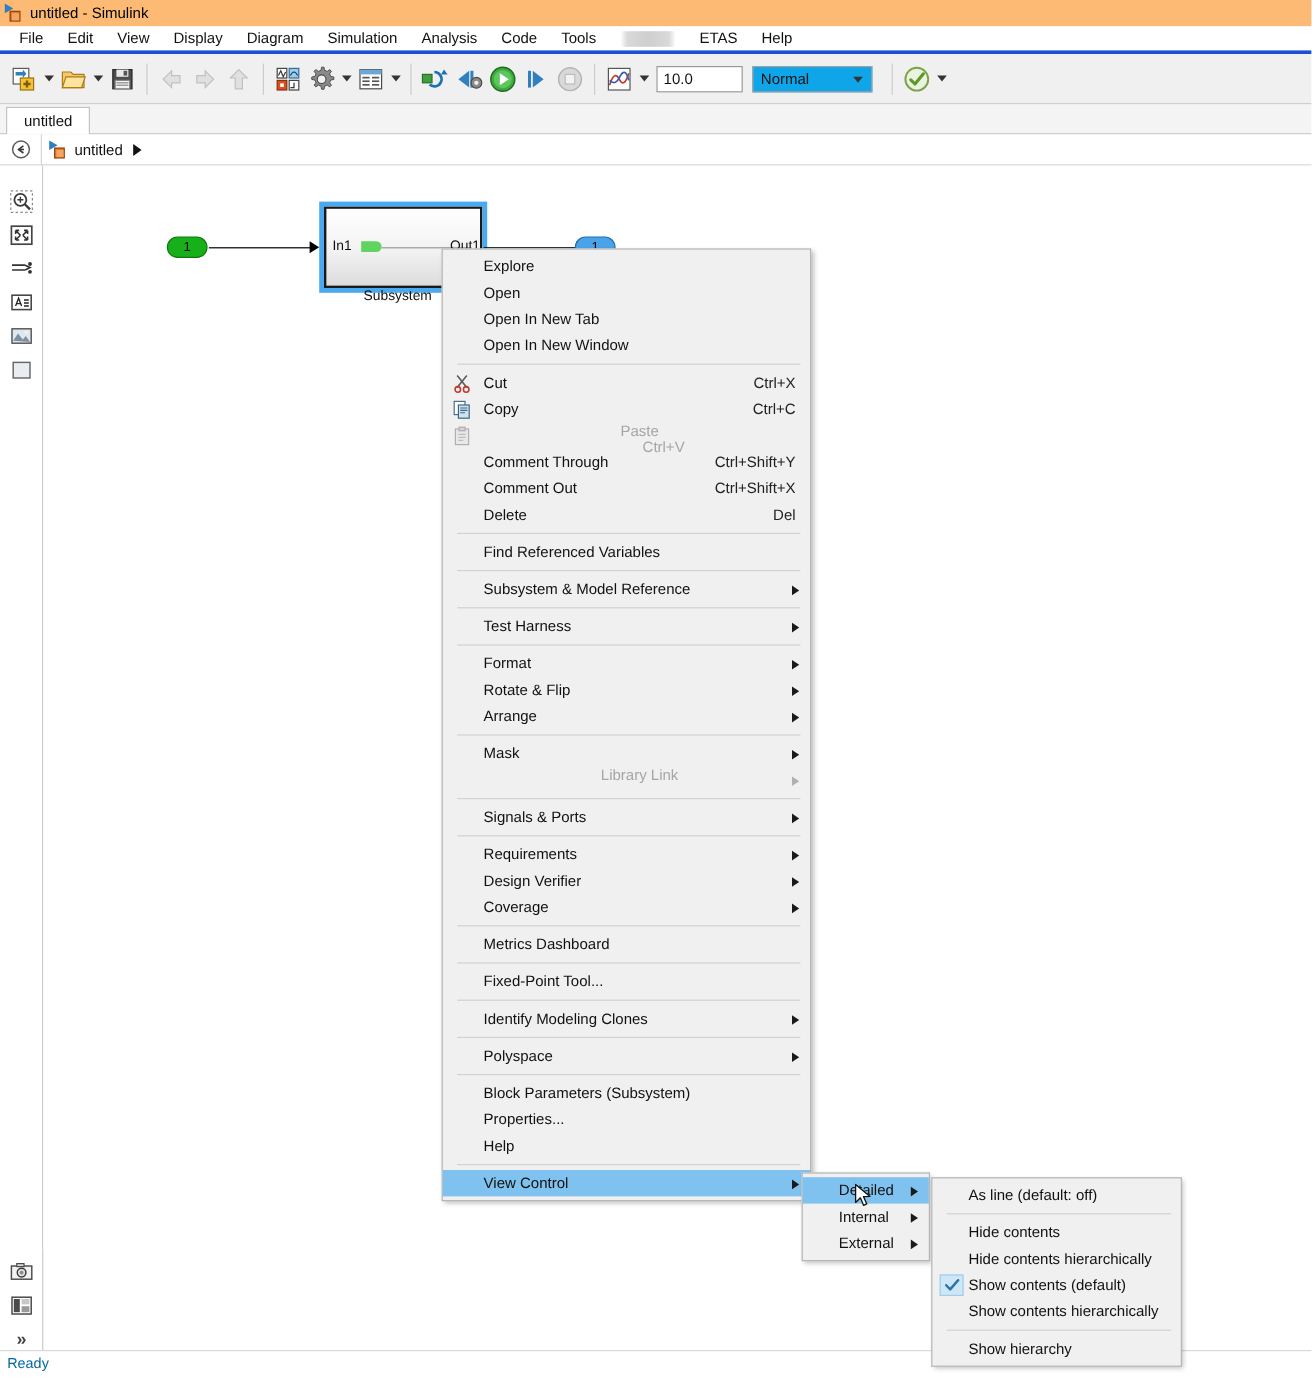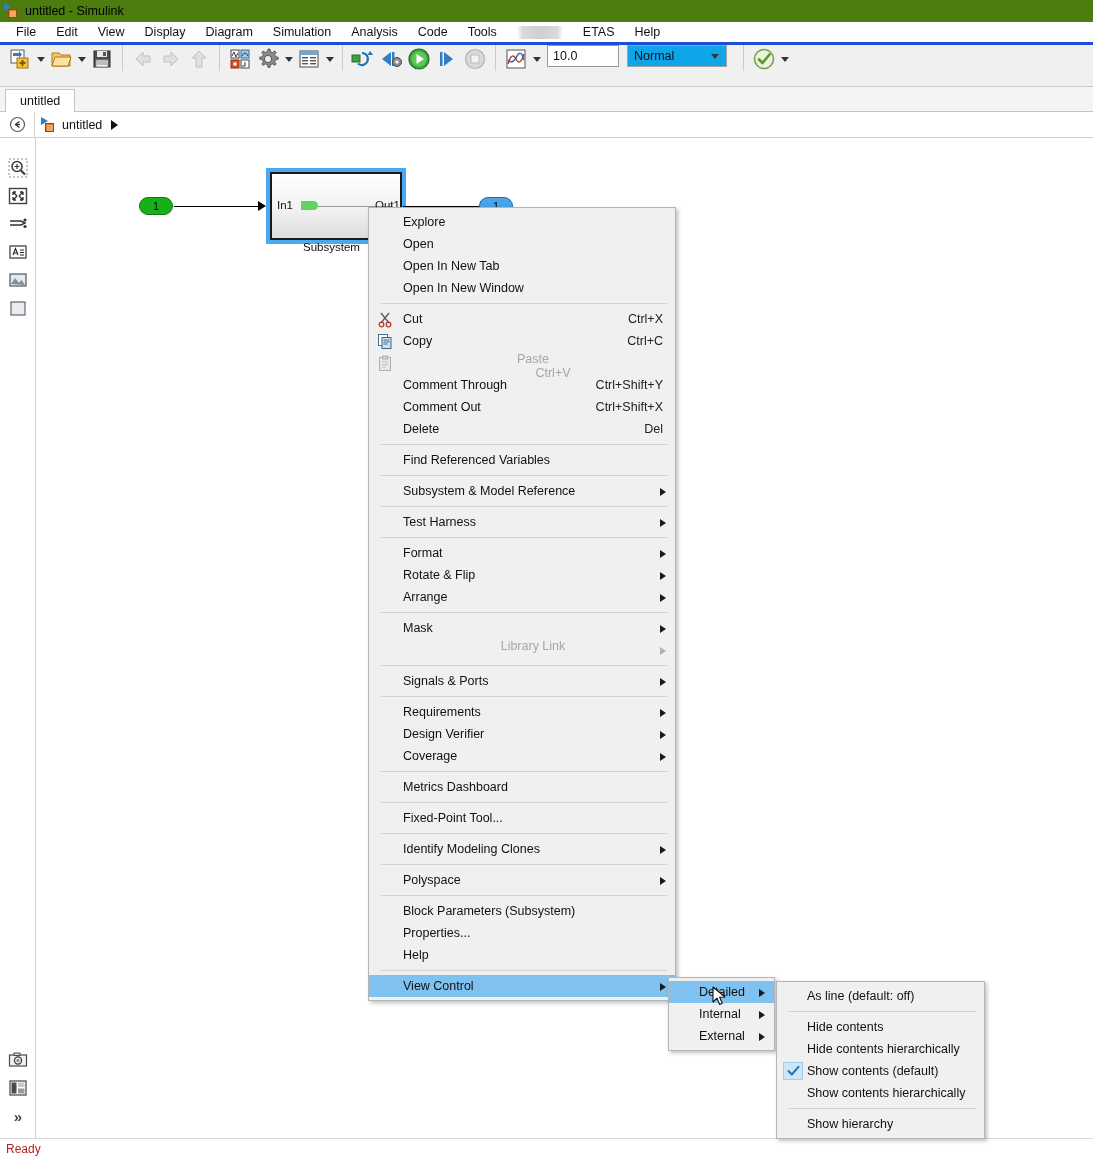--- a/index.html
+++ b/index.html
@@ -10,21 +10,21 @@
     font-size: 12px;
     color: #1a1a1a;
     background: #ffffff;
     overflow: hidden;
   }
   #app { position: relative; width: 1093px; height: 1158px; }
 
   
   #titlebar {
     position: absolute; left: 0; top: 0; width: 1093px; height: 22px;
-    background: #4d7c0f;
+    background: #fdba74;
     display: flex; align-items: center; padding-left: 4px;
   }
   #titlebar .app-icon {
     width: 16px; height: 16px; position: relative; margin-right: 5px; flex: none;
   }
   #titlebar .title-text { font-size: 12.5px; color: #000; }
 
   
   .sl-logo { position: relative; width: 16px; height: 16px; }
   .sl-logo .tri {
@@ -58,21 +58,21 @@
     width: 46px; height: 13px; margin: 0 10px;
     background: linear-gradient(90deg,#ffffff 0%,#d9d9d9 12%,#cfcfcf 50%,#d9d9d9 88%,#ffffff 100%);
     filter: blur(0.6px);
   }
 
   
   #toolbar {
     position: absolute; left: 0; top: 45px; width: 1093px; height: 42px;
     background: #f0f0f0;
     border-bottom: 1px solid #c8c8c8;
-    display: flex; padding-left: 6px;
+    display: flex; align-items: center; padding-left: 6px;
   }
   .tb-btn {
     width: 28px; height: 28px; display: flex; align-items: center; justify-content: center;
     border: 1px solid transparent; border-radius: 2px; cursor: default; flex: none;
   }
   .tb-caret {
     width: 13px; height: 28px; display: flex; align-items: center; justify-content: center;
     cursor: default; flex: none;
   }
   .caret-dn {
@@ -214,24 +214,24 @@
   
   .ctx.compact .ctx-row { padding-left: 30px; padding-right: 26px; }
 
   
   #cursor {
     position: absolute; z-index: 99; pointer-events: none;
   }
 
   
   #statusbar {
-    position: absolute; left: 0; bottom: 0; width: 1093px; height: 20px;
+    position: absolute; left: 0; bottom: 13px; width: 1093px; height: 20px;
     background: #ffffff; border-top: 1px solid #d8d8d8;
     display: flex; align-items: center; padding-left: 6px;
-    font-size: 12px; color: #b91c1c;
+    font-size: 12px; color: #0369a1;
   }
   #bottomrail {
     position: absolute; left: 0; bottom: 20px; width: 36px; height: 96px;
     background: #ffffff; border-right: 1px solid #cfcfcf;
   }
   .rail-chev { font-size: 15px; color: #444; font-weight: bold; }
 </style>
 </head>
 <body>
 

